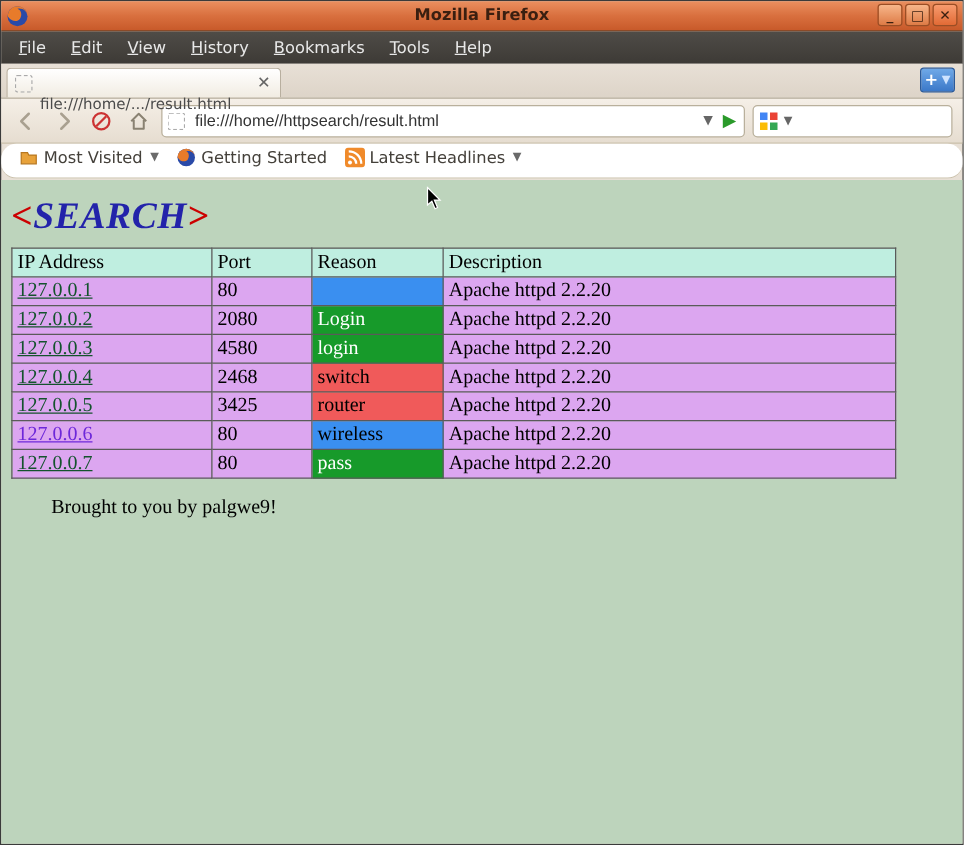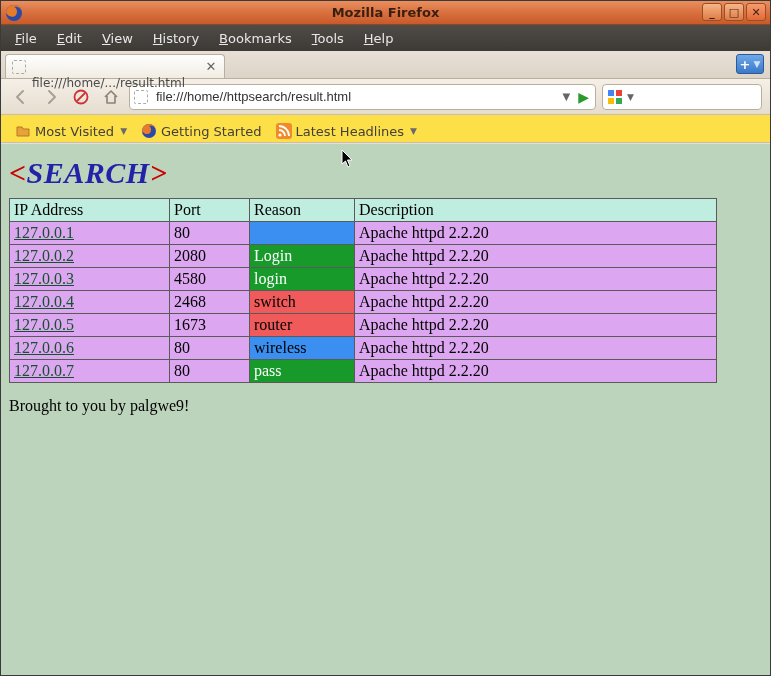--- a/index.html
+++ b/index.html
@@ -86,46 +86,46 @@
   .gobtn { color:#2a9a2a; font-size:14px; cursor:pointer; padding:0 2px;}
   .searchwrap {
     width:160px; height:26px; background:#fff; border:1px solid #b9b09c; border-radius:4px;
     display:flex; align-items:center; padding:0 4px; gap:4px;
   }
   .searchwrap .gicon { width:16px; height:16px; flex:none; }
   .searchwrap input { flex:1; border:none; outline:none; background:transparent; }
 
   
   .bmrow {
-    height:28px; display:flex; align-items:flex-end; gap:2px; padding:0 8px;
-    background:#fde047; border-bottom:1px solid #c9bfa9;
+    height:28px; display:flex; align-items:flex-start; gap:2px; padding:0 8px;
+    background:#ffffff; border-bottom:1px solid #c9bfa9;border-radius:12px;
   }
   .bmitem { display:flex; align-items:center; gap:4px; padding:3px 6px; color:#44403a; cursor:pointer; border-radius:3px; }
   .bmicon { width:16px; height:16px; display:flex; align-items:center; justify-content:center; flex:none; }
   .dd-tri { font-size:9px; color:#6a6a6a; margin-left:2px; }
 
   
   .content {
     position:absolute; left:0; right:0; top:143px; bottom:0;
     background:#bdd4bc; padding:10px 8px; overflow:auto;
     color:#000;
   }
   .logo { font-family: Georgia, 'Times New Roman', serif; font-size:30px; font-weight:bold; font-style:italic; color:#2323aa; margin:2px 0 8px 0; letter-spacing:0.5px;}
   .logo .ang { color:#cc0000; font-style:italic; }
   .pgtitle { font-size:26px; font-weight:bold; margin:22px 0 16px 0; font-family: Georgia,'Times New Roman',serif;}
   table.res { border-collapse:collapse; width:708px; }
   table.res th, table.res td { border:1px solid #5a5a5a; text-align:left; padding:2px 4px; font-size:16px; font-family:Georgia,'Times New Roman',serif; }
   table.res th { background:#bfeee0; font-weight:normal; }
   table.res td { background:#dca6f0; }
   table.res td.ip a { color:#14532d; text-decoration:underline; }
-  table.res td.ip a.visited { color:#14532d; }
+  table.res td.ip a.visited { color:#6d28d9; }
   td.reason-blue { background:#3a8ff0 !important; color:#000; }
   td.reason-green { background:#179a2a !important; color:#ffffff; }
   td.reason-red { background:#f05a5a !important; color:#000; }
-  .footer { margin-top:14px; font-size:16px; font-family:Georgia,'Times New Roman',serif;}
+  .footer { margin-top:14px; font-size:16px; font-family:Georgia,'Times New Roman',serif;margin-left:32px;}
 
   
   .cursor { position:absolute; left:340px; top:148px; pointer-events:none; }
 
   
   svg { display:block; }
 </style>
 </head>
 <body>
 
@@ -286,21 +286,21 @@
             <td>Apache httpd 2.2.20</td>
           </tr>
           <tr>
             <td class="ip"><a href="#">127.0.0.4</a></td>
             <td>2468</td>
             <td class="reason-red">switch</td>
             <td>Apache httpd 2.2.20</td>
           </tr>
           <tr>
             <td class="ip"><a href="#">127.0.0.5</a></td>
-            <td>1673</td>
+            <td>3425</td>
             <td class="reason-red">router</td>
             <td>Apache httpd 2.2.20</td>
           </tr>
           <tr>
             <td class="ip"><a href="#" class="visited">127.0.0.6</a></td>
             <td>80</td>
             <td class="reason-blue">wireless</td>
             <td>Apache httpd 2.2.20</td>
           </tr>
           <tr>

